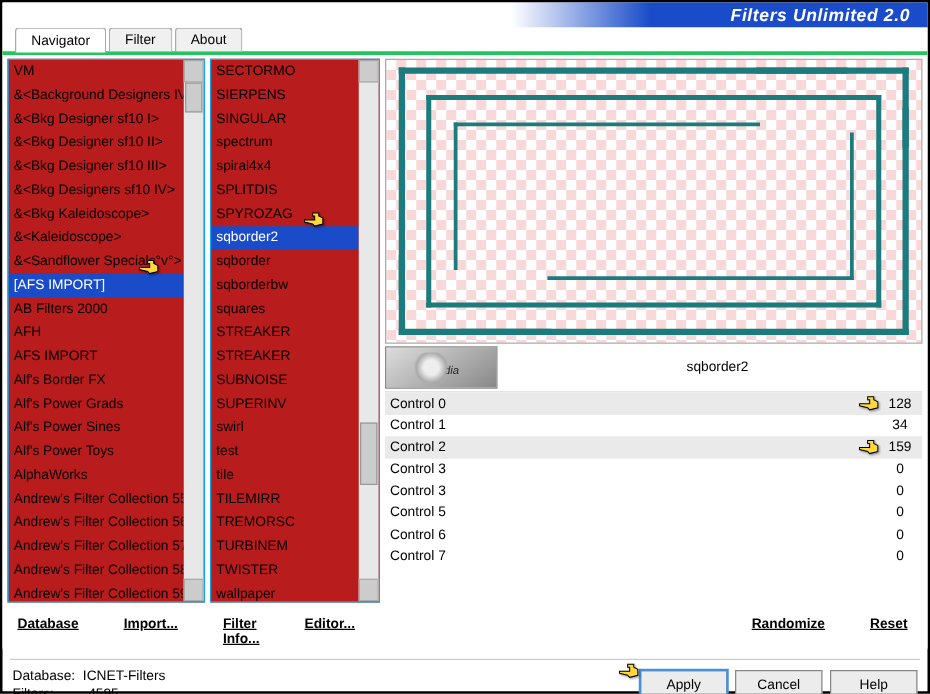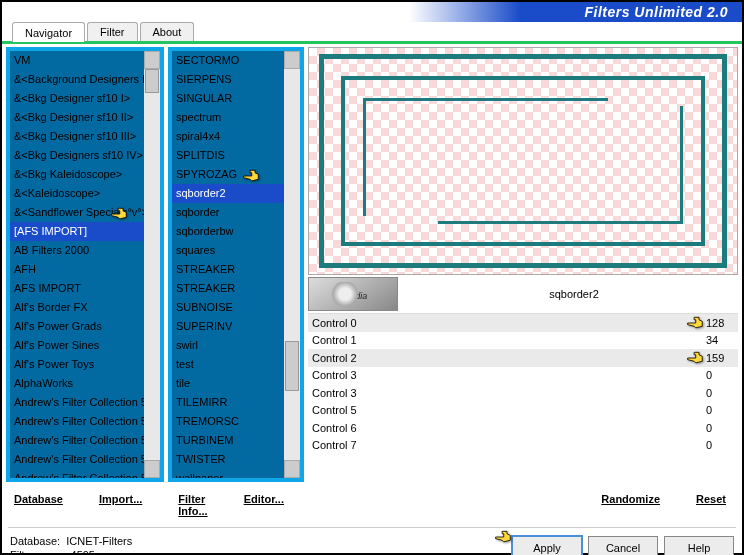--- a/index.html
+++ b/index.html
@@ -15,21 +15,21 @@
 .tab { padding: 3px 12px; border: 1px solid #aaa; border-bottom: none; background: #f0f0f0; margin-right: 2px; border-radius: 3px 3px 0 0; cursor: pointer; }
 .tab.active { background: #fff; position: relative; top: 1px; padding-top: 4px; }
 
 
 .main { display: flex; height: 438px; padding: 3px 4px 0 4px; background: #fff; }
 .col { display: flex; flex-direction: column; }
 .listcol { width: 158px; }
 .listcol2 { width: 136px; margin-left: 4px; }
 .rightcol { flex: 1; margin-left: 4px; }
 
-.listbox { flex: 1; border: 4px solid #0ea5e9; background: #0369a1; overflow: hidden; display: flex; }
+.listbox { flex: 1; border: 1px solid #0ea5e9; background: #b91c1c; overflow: hidden; display: flex; }
 .listbox ul { list-style: none; flex: 1; overflow: hidden; }
 .listbox li { padding: 1px 4px; white-space: nowrap; overflow: hidden; cursor: pointer; line-height: 17px; }
 .listbox li.selected { background: #1a4cc9; color: #fff; }
 .scrollbar { width: 16px; background: #e8e8e8; position: relative; }
 .scrollbar::before, .scrollbar::after { content: ''; position: absolute; left: 0; right: 0; height: 16px; background: #ccc; border: 1px solid #aaa; }
 .scrollbar::before { top: 0; }
 .scrollbar::after { bottom: 0; }
 .sb-thumb { position: absolute; left: 1px; right: 1px; background: #ccc; border: 1px solid #999; }
 
 
@@ -37,21 +37,21 @@
 .name-row { display: flex; align-items: center; height: 38px; }
 .logo { width: 90px; height: 34px; border: 1px solid #888; background: linear-gradient(145deg,#ddd,#888); margin-right: 12px; position: relative; overflow: hidden; }
 .logo::after { content:''; position:absolute; inset:4px; background: radial-gradient(circle at 40% 50%, #eee 6px, #aaa 12px, transparent 14px); }
 .filtername { flex: 1; text-align: center; font-size: 11px; }
 
 .controls { flex: 1; border-top: 1px solid #ddd; overflow: hidden; }
 .ctrl { display: flex; align-items: center; height: 17.5px; padding: 0 4px; }
 .ctrl.hl { background: #eaeaea; }
 .ctrl .lbl { width: 60px; }
 .ctrl .track { flex: 1; height: 14px; position: relative; margin: 0 4px; }
-.ctrl .val { width: 28px; text-align: left; }
+.ctrl .val { width: 28px; text-align: center; }
 
 
 .cmdbars { display: flex; padding: 3px 4px 0 4px; background: #fff; }
 .cmdbar-left { width: 298px; display: flex; gap: 0; padding-left: 4px; padding-top: 6px; }
 .cmdbar-right { flex: 1; display: flex; justify-content: flex-end; gap: 0; padding-right: 8px; padding-top: 6px; text-align: center; }
 .linkbtn { font-weight: bold; text-decoration: underline; cursor: pointer; padding: 2px 4px; margin-right: 28px; }
 .cmdbar-right .linkbtn { margin-right: 0; margin-left: 28px; }
 
 .hr { height: 1px; background: #ccc; margin: 8px 6px 2px 6px; }
 

